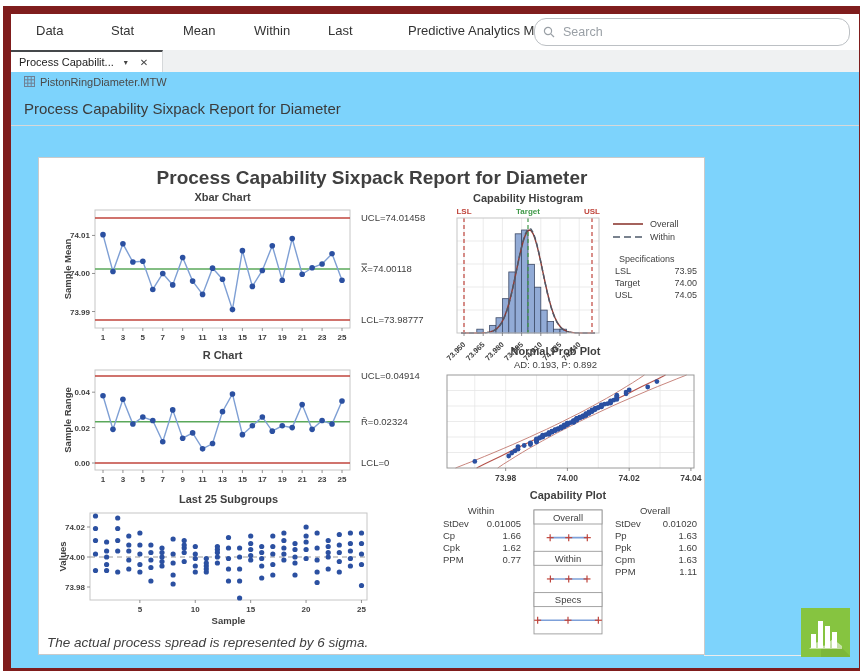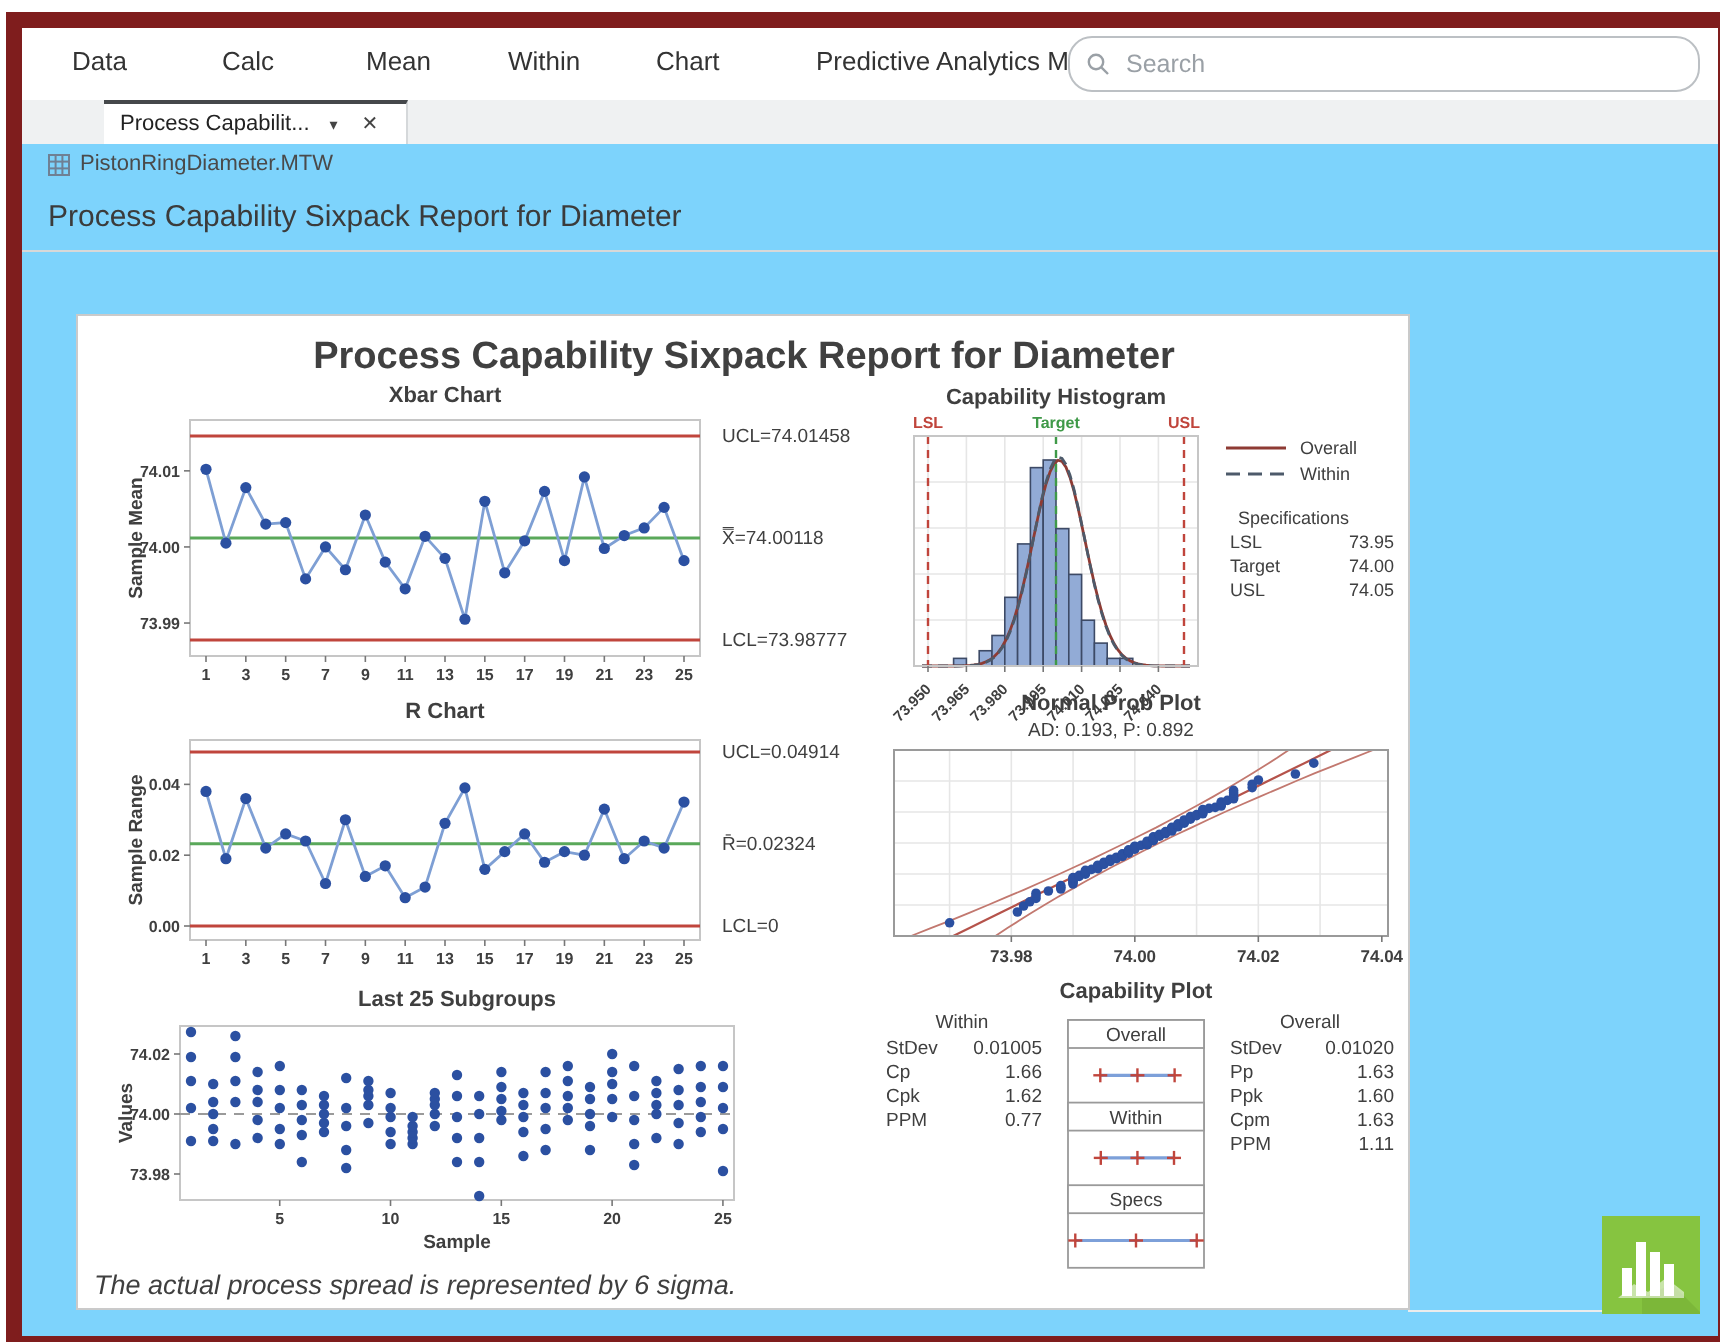--- a/index.html
+++ b/index.html
@@ -7,46 +7,46 @@
   #window{position:absolute;left:3px;top:6px;width:848px;height:654px;border:8px solid #7f1d1d;background:#7dd3fc;}
   
   #menubar{position:absolute;left:0;top:0;width:100%;height:36px;background:#fff;}
   .menu-item{position:absolute;top:9px;font-size:13px;color:#333;cursor:default;white-space:nowrap;}
   #searchbox{position:absolute;left:523px;top:4px;width:314px;height:26px;border:1px solid #bcc0c4;border-radius:12px;background:#fff;display:flex;align-items:center;}
   #searchbox svg{margin-left:8px;}
   #searchbox input{border:none;outline:none;flex:1;font-size:12.5px;color:#444;margin-left:6px;font-family:"Liberation Sans",sans-serif;background:transparent;}
   #searchbox input::placeholder{color:#9aa0a6;}
   
   #tabstrip{position:absolute;left:0;top:36px;width:100%;height:22px;background:#eff1f2;}
-  #doc-tab{position:absolute;left:0;top:0;width:152px;height:22px;background:#fff;border-top:2px solid #45484b;border-right:1px solid #d5d8da;box-sizing:border-box;display:flex;align-items:center;margin-left:41px;}
+  #doc-tab{position:absolute;left:0;top:0;width:152px;height:22px;background:#fff;border-top:2px solid #45484b;border-right:1px solid #d5d8da;box-sizing:border-box;display:flex;align-items:center;}
   #doc-tab .tab-label{font-size:11px;color:#222;margin-left:8px;white-space:nowrap;}
   #doc-tab .tab-caret{font-size:8px;color:#444;margin-left:10px;}
   #doc-tab .tab-close{font-size:10px;color:#444;margin-left:12px;}
   
-  #worksheet-row{position:absolute;left:13px;top:62px;display:flex;align-items:flex-end;}
+  #worksheet-row{position:absolute;left:13px;top:62px;display:flex;align-items:flex-start;}
   #worksheet-row span{font-size:11px;color:#4a4a4a;margin-left:5px;}
   #page-heading{position:absolute;left:13px;top:86px;font-size:15px;color:#3b3b3b;}
   #heading-rule{position:absolute;left:0;top:111px;width:100%;height:1px;background:#d8d8d8;}
   #figure-panel{position:absolute;left:27px;top:143px;width:665px;height:496px;border:1px solid #cacaca;background:#fff;}
   #page-edge{position:absolute;left:693px;top:641px;width:107px;height:1px;background:#ececec;}
   
   #logo{position:absolute;left:790px;top:594px;width:49px;height:49px;}
   text{font-family:"Liberation Sans",sans-serif;}
 </style>
 </head>
 <body>
 
 <div id="window">
 
   <div id="menubar">
       <div class="menu-item" style="left: 25px;">Data</div>
-      <div class="menu-item" style="left: 100px;">Calc</div>
+      <div class="menu-item" style="left: 100px;">Stat</div>
       <div class="menu-item" style="left: 172px;">Mean</div>
       <div class="menu-item" style="left: 243px;">Within</div>
-      <div class="menu-item" style="left: 317px;">Chart</div>
+      <div class="menu-item" style="left: 317px;">Last</div>
       <div class="menu-item" style="left: 397px;">Predictive Analytics Module</div>
     </div>
 
   <div id="searchbox">
     <svg width="12" height="12" viewBox="0 0 12 12">
       <circle cx="5" cy="5" r="3.6" fill="none" stroke="#9aa0a6" stroke-width="1.2"></circle>
       <line x1="7.8" y1="7.8" x2="11" y2="11" stroke="#9aa0a6" stroke-width="1.2"></line>
     </svg>
     <input type="text" placeholder="Search" style="">
   </div>

